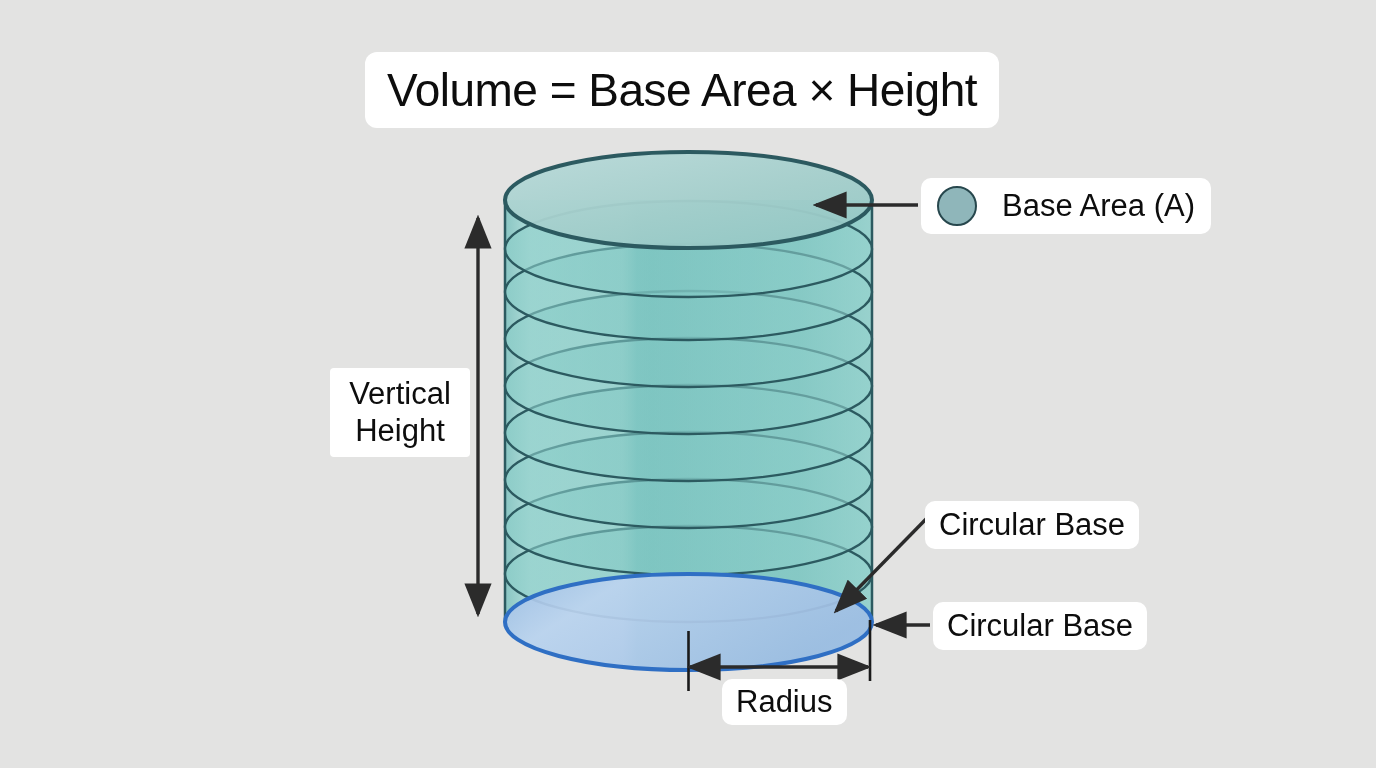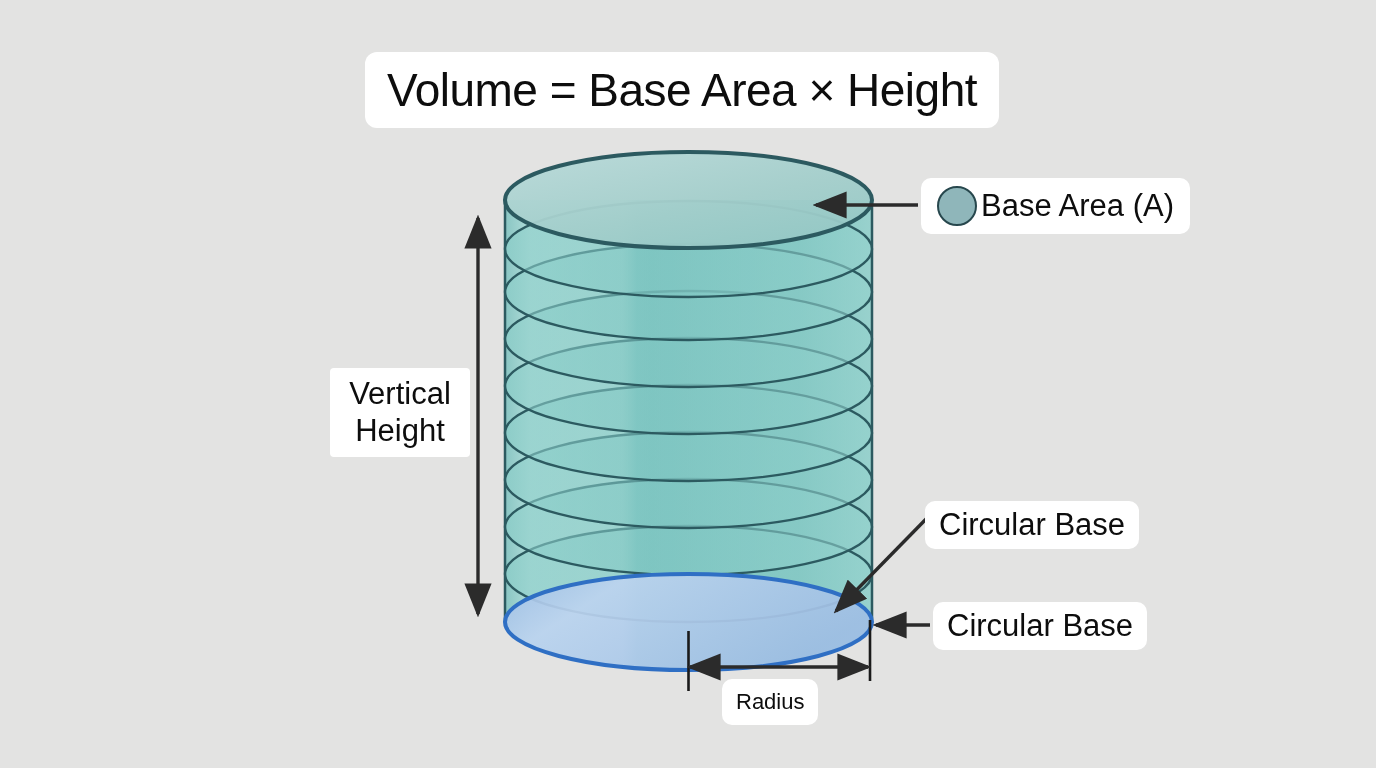--- a/index.html
+++ b/index.html
@@ -44,21 +44,21 @@
     font-size: 46px;
     letter-spacing: -0.5px;
     border-radius: 12px;
   }
   #legend-box {
     left: 921px;
     top: 178px;
     height: 56px;
     padding: 0 16px;
     font-size: 31px;
-    gap: 4px;
+    gap: 25px;
   }
   #legend-swatch {
     width: 36px;
     height: 36px;
     border-radius: 50%;
     background: #8fb6ba;
     border: 2px solid #27474d;
     flex: 0 0 auto;
   }
   #height-box {
@@ -85,21 +85,21 @@
     top: 602px;
     height: 48px;
     padding: 0 14px;
     font-size: 31px;
   }
   #radius-box {
     left: 722px;
     top: 679px;
     height: 46px;
     padding: 0 14px;
-    font-size: 22px;
+    font-size: 31px;
   }
 </style>
 </head>
 <body>
 
 <div id="stage">
 
   <svg id="diagram-svg" viewBox="0 0 1376 768">
     <defs>
       <linearGradient id="bodyGrad" x1="0" y1="0" x2="1" y2="0">

